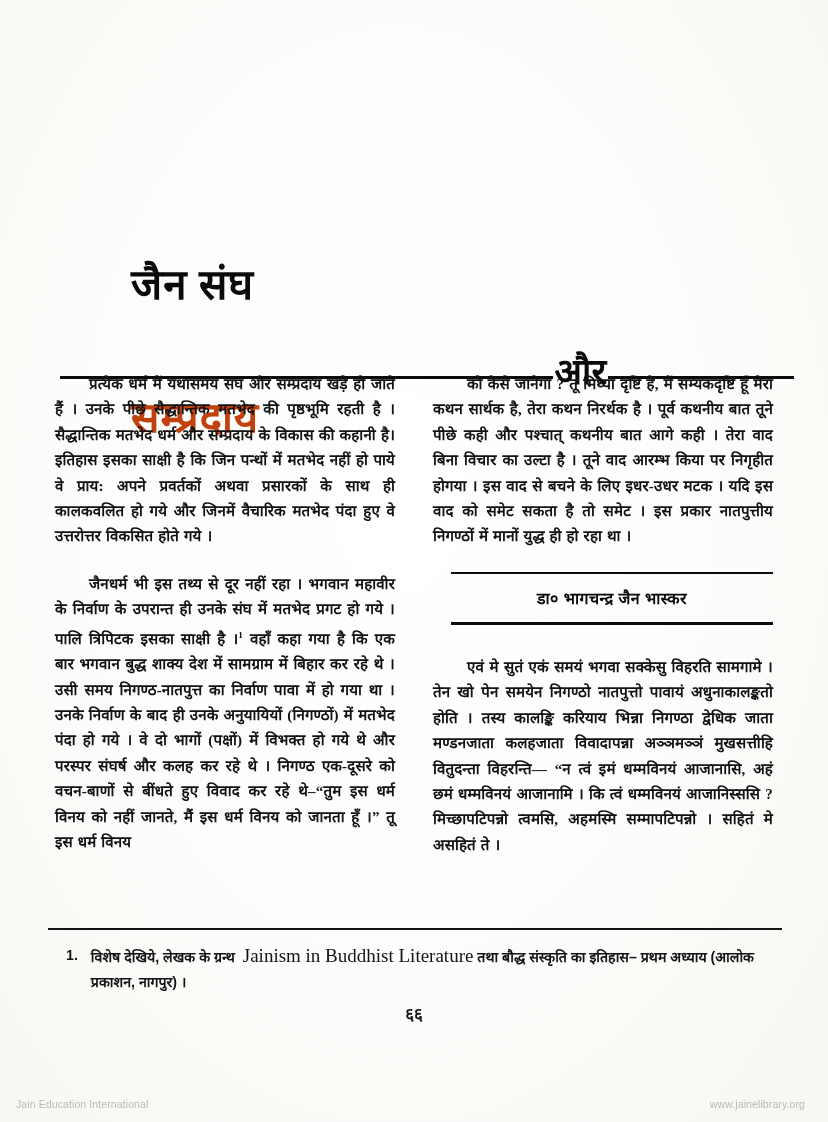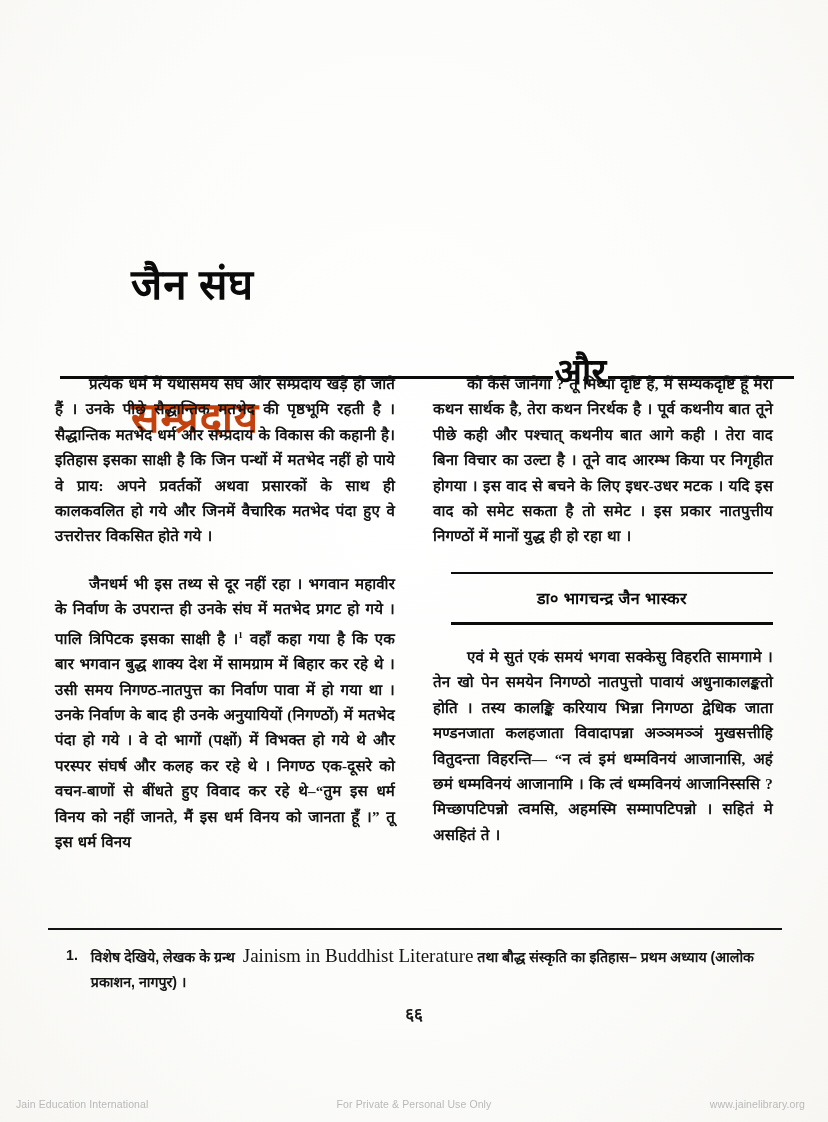--- a/index.html
+++ b/index.html
@@ -111,21 +111,21 @@
     word-spacing: 1px;
   }
   .para sup {
     font-size: 9px;
     vertical-align: super;
     font-weight: 600;
   }
 
   
   .byline-block {
-    margin: 4px 0 20px 0;
+    margin: 4px 0 30px 0;
     padding: 0 0 0 18px;
   }
   .byline-rule {
     height: 2.6px;
     background: #0c0c0c;
     width: 322px;
   }
   .byline-name {
     font-family: "Liberation Sans", "DejaVu Sans", sans-serif;
     font-size: 16px;
@@ -241,16 +241,15 @@
       <span class="footnote-num">1.</span>
       <span class="footnote-text"><span>विशेष देखिये, लेखक के ग्रन्थ</span>&nbsp;&nbsp;<span class="latin">Jainism in Buddhist Literature</span>&nbsp;<span>तथा बौद्ध संस्कृति का इतिहास–</span>
         <span>प्रथम अध्याय (आलोक प्रकाशन, नागपुर) ।</span></span>
     </div>
   </div>
 
   <div class="page-number">६६</div>
 
   <div class="footer">
     <span class="footer-left">Jain Education International</span>
-    <span class="footer-center">For Private &amp; Personal Use Only</span>
     <span class="footer-right">www.jainelibrary.org</span>
   </div>
 </div>
 
 </body></html>

